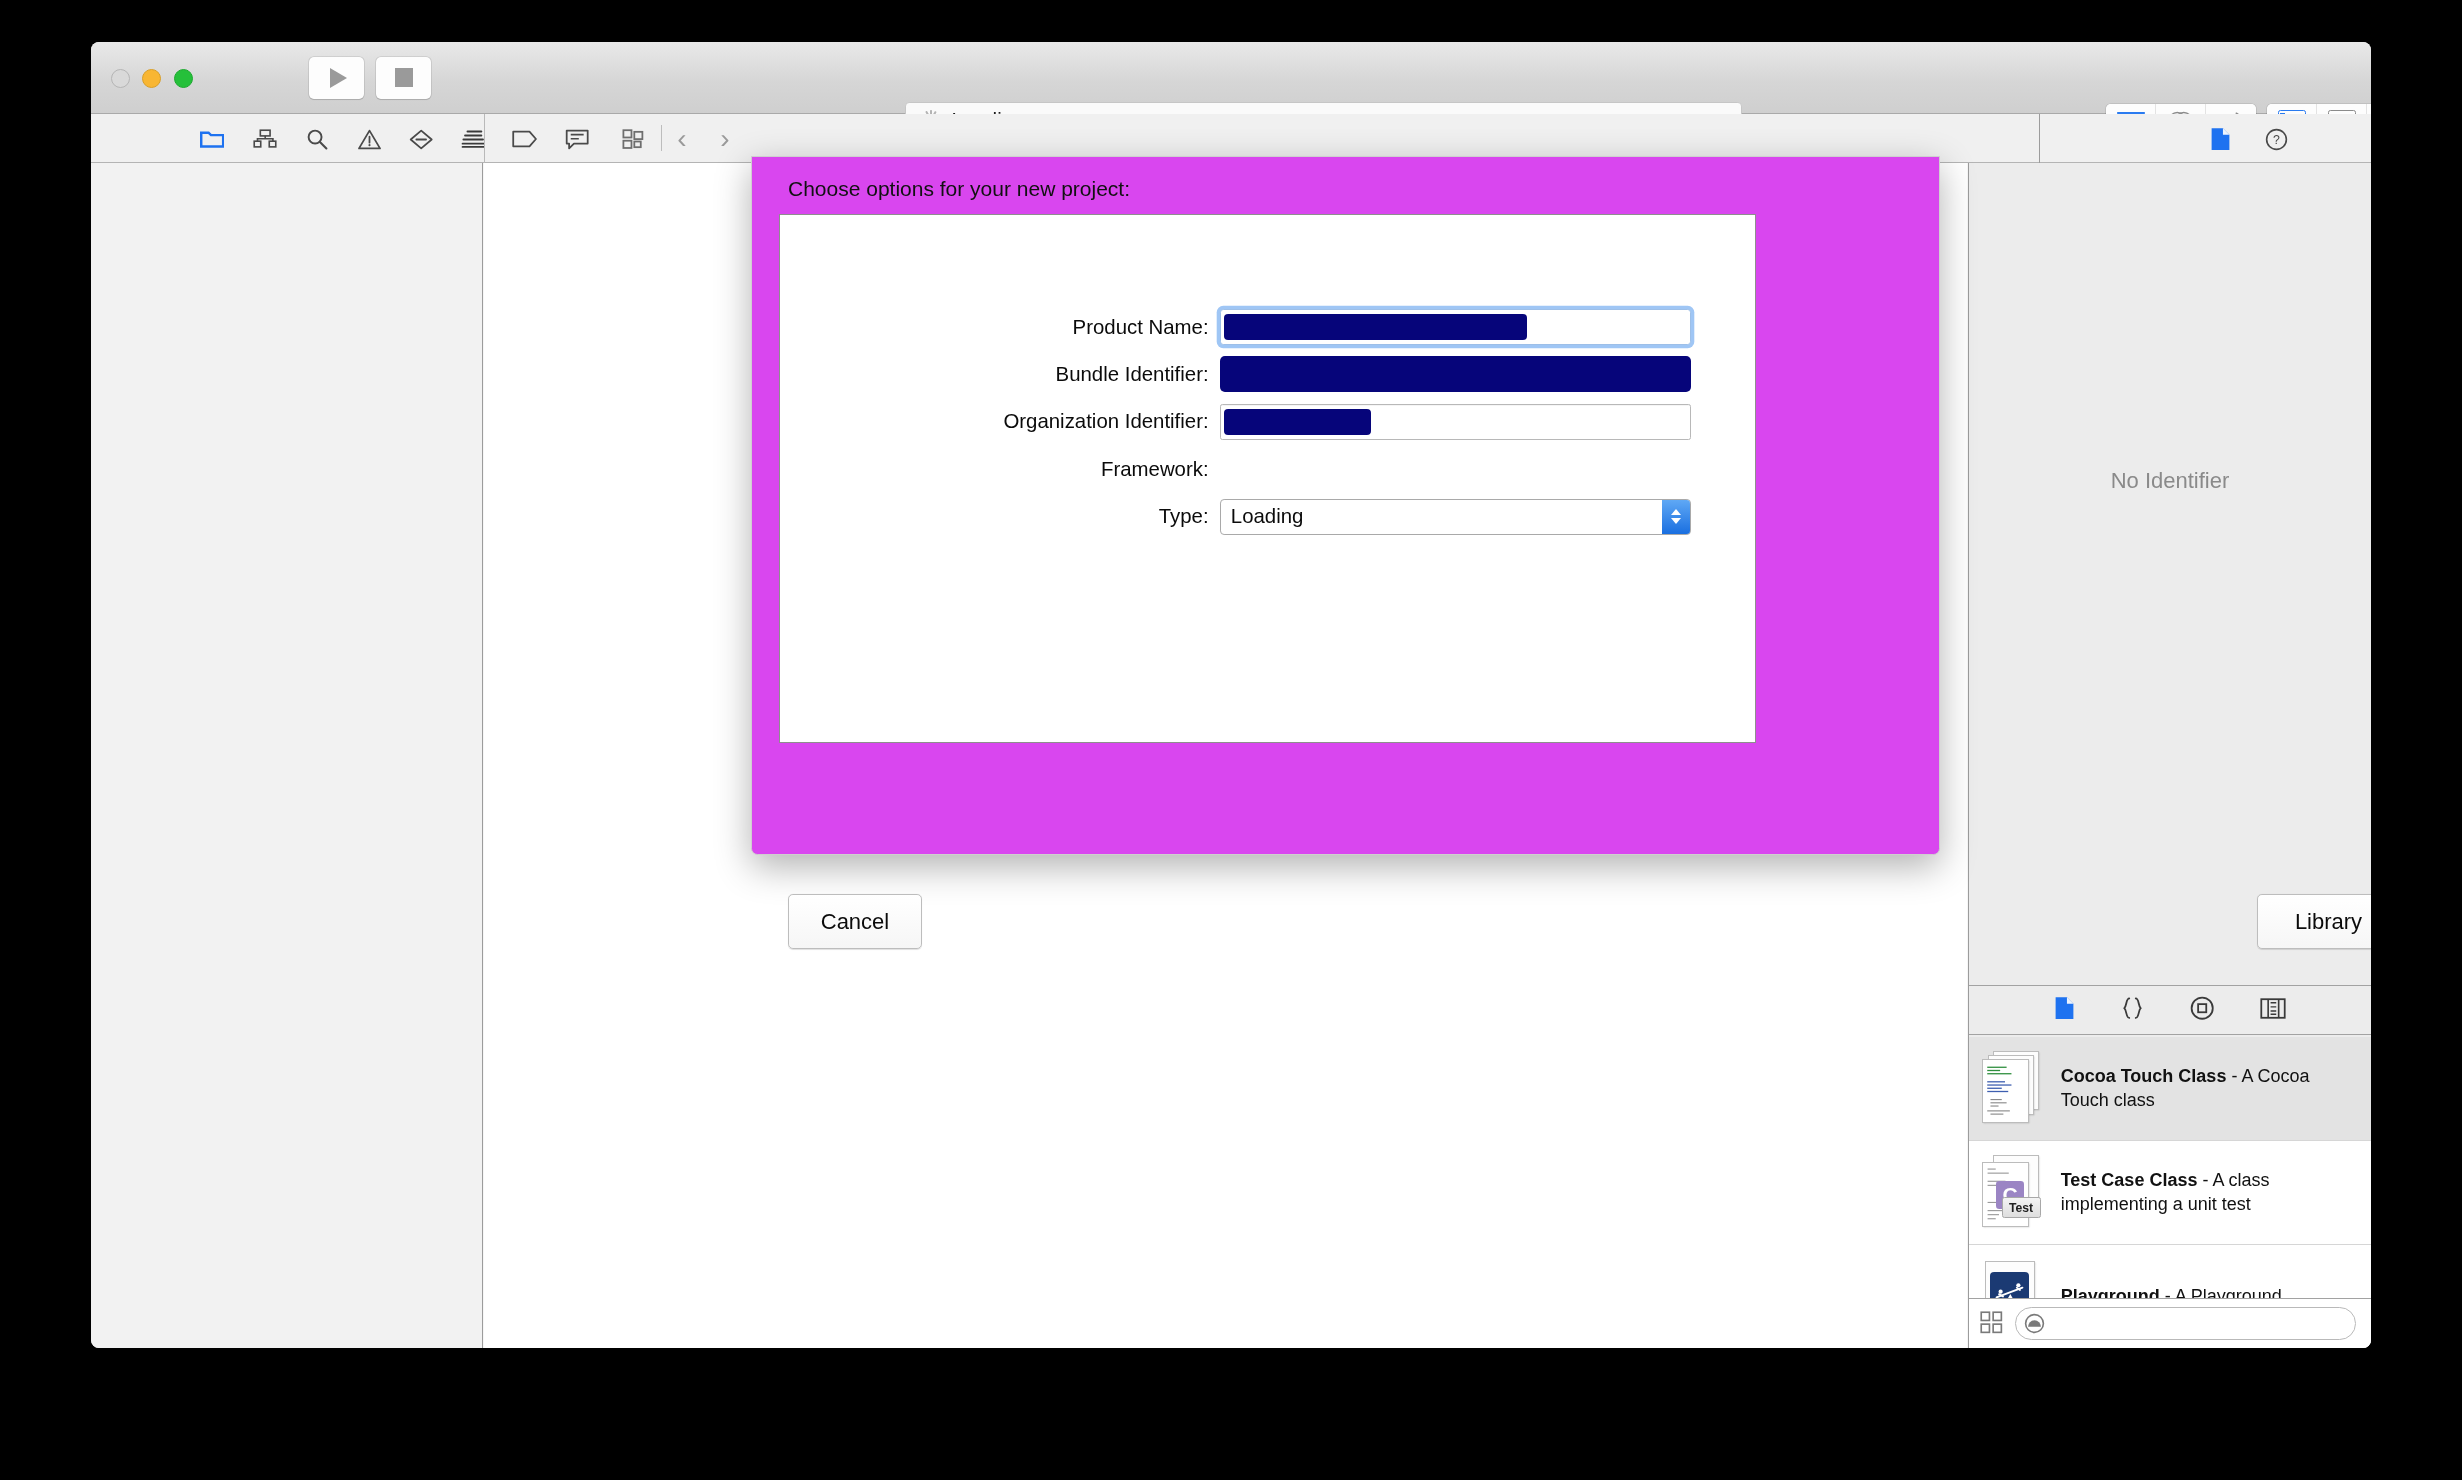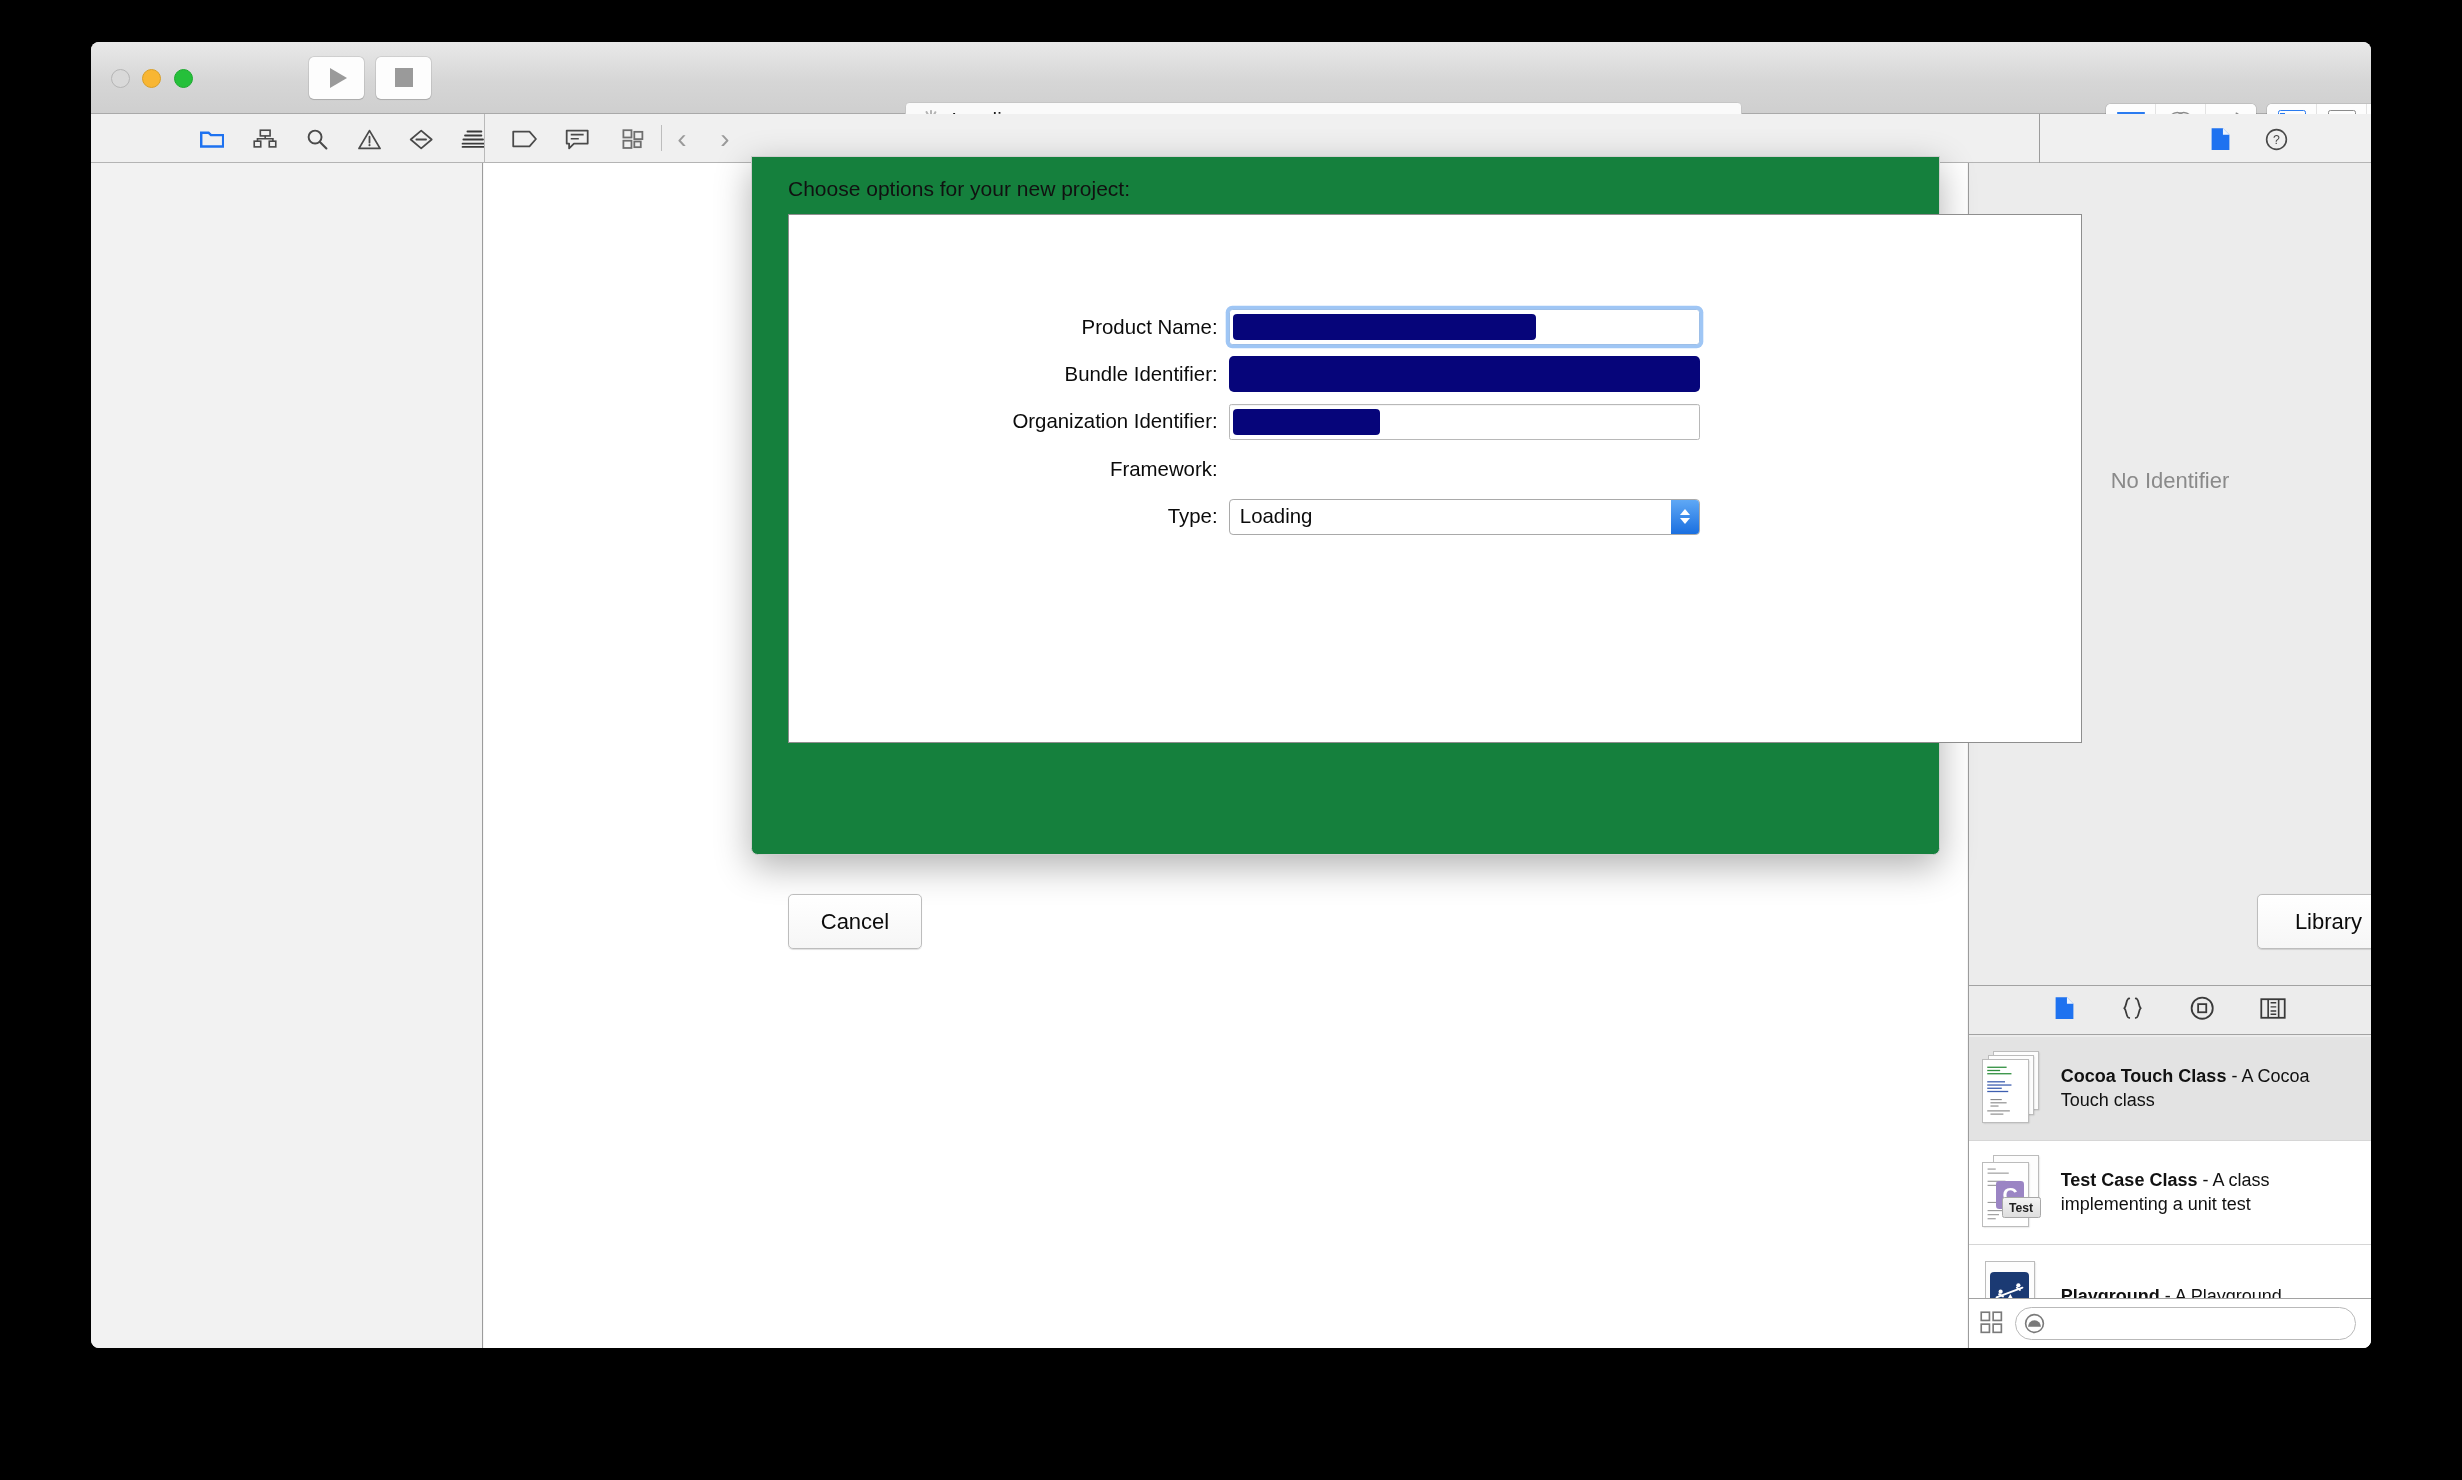--- a/index.html
+++ b/index.html
@@ -160,32 +160,32 @@
   .doc-sheet {
     position: absolute; background: #fdfdfd;
     border: 0.8px solid #bcbcbc; box-shadow: 0.8px 0.8px 1.6px rgba(0,0,0,0.18);
   }
 
   
   #sheet {
     position: absolute;
     left: 660px; top: 114px;
     width: 1189px; height: 699px;
-    background: #15803d;
+    background: #d946ef;
     border: 0.8px solid #cfcfcf;
     border-bottom-left-radius: 6.5px; border-bottom-right-radius: 6.5px;
     box-shadow: 0 11.4px 36px rgba(0,0,0,0.30);
   }
   #sheet-title {
     position: absolute; left: 36px; top: 19.5px;
     font-size: 21px; color: #111;
   }
   #sheet-body {
-    position: absolute; left: 36px; top: 57px;
-    width: 1294px; height: 529px;
+    position: absolute; left: 27px; top: 57px;
+    width: 977px; height: 529px;
     background: #fff; border: 0.8px solid #8e8e8e;
   }
 
   .form { position: absolute; left: 0; top: 94px; width: 100%; }
   .frow { display: flex; align-items: center; margin-bottom: 11.4px; height: 36px; }
   .frow .lbl {
     width: 440px; text-align: right; padding-right: 11.4px;
     font-size: 20.4px; color: #0b0b0b;
   }
   .fld {

